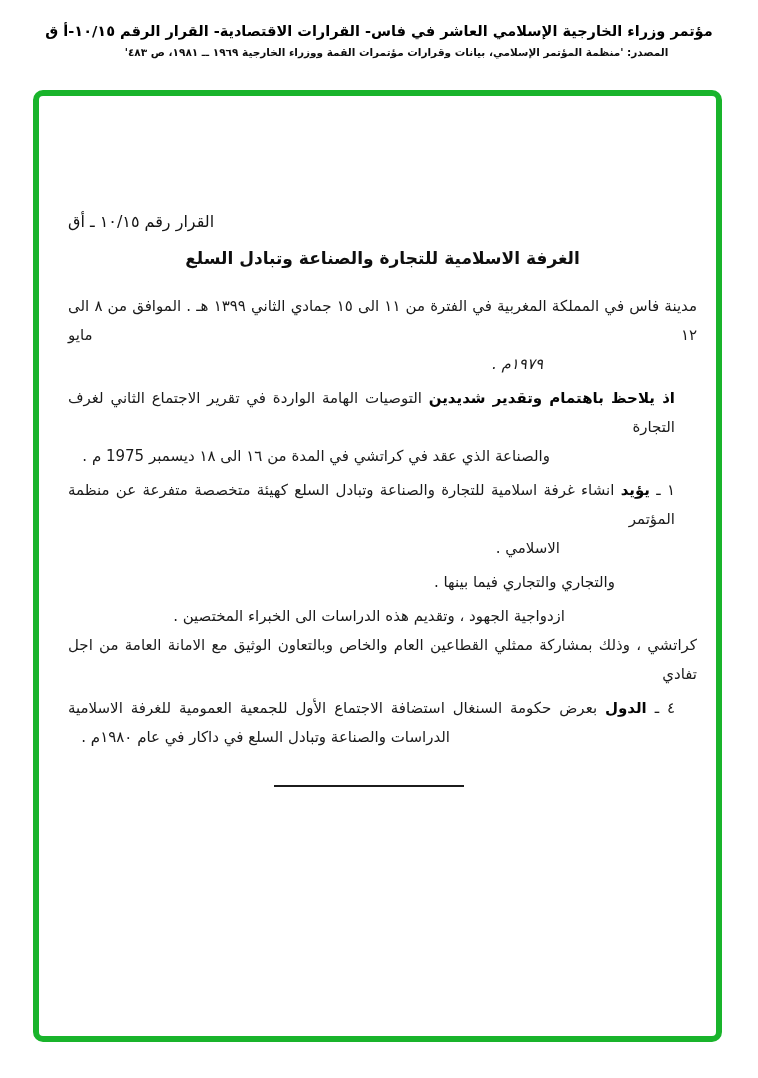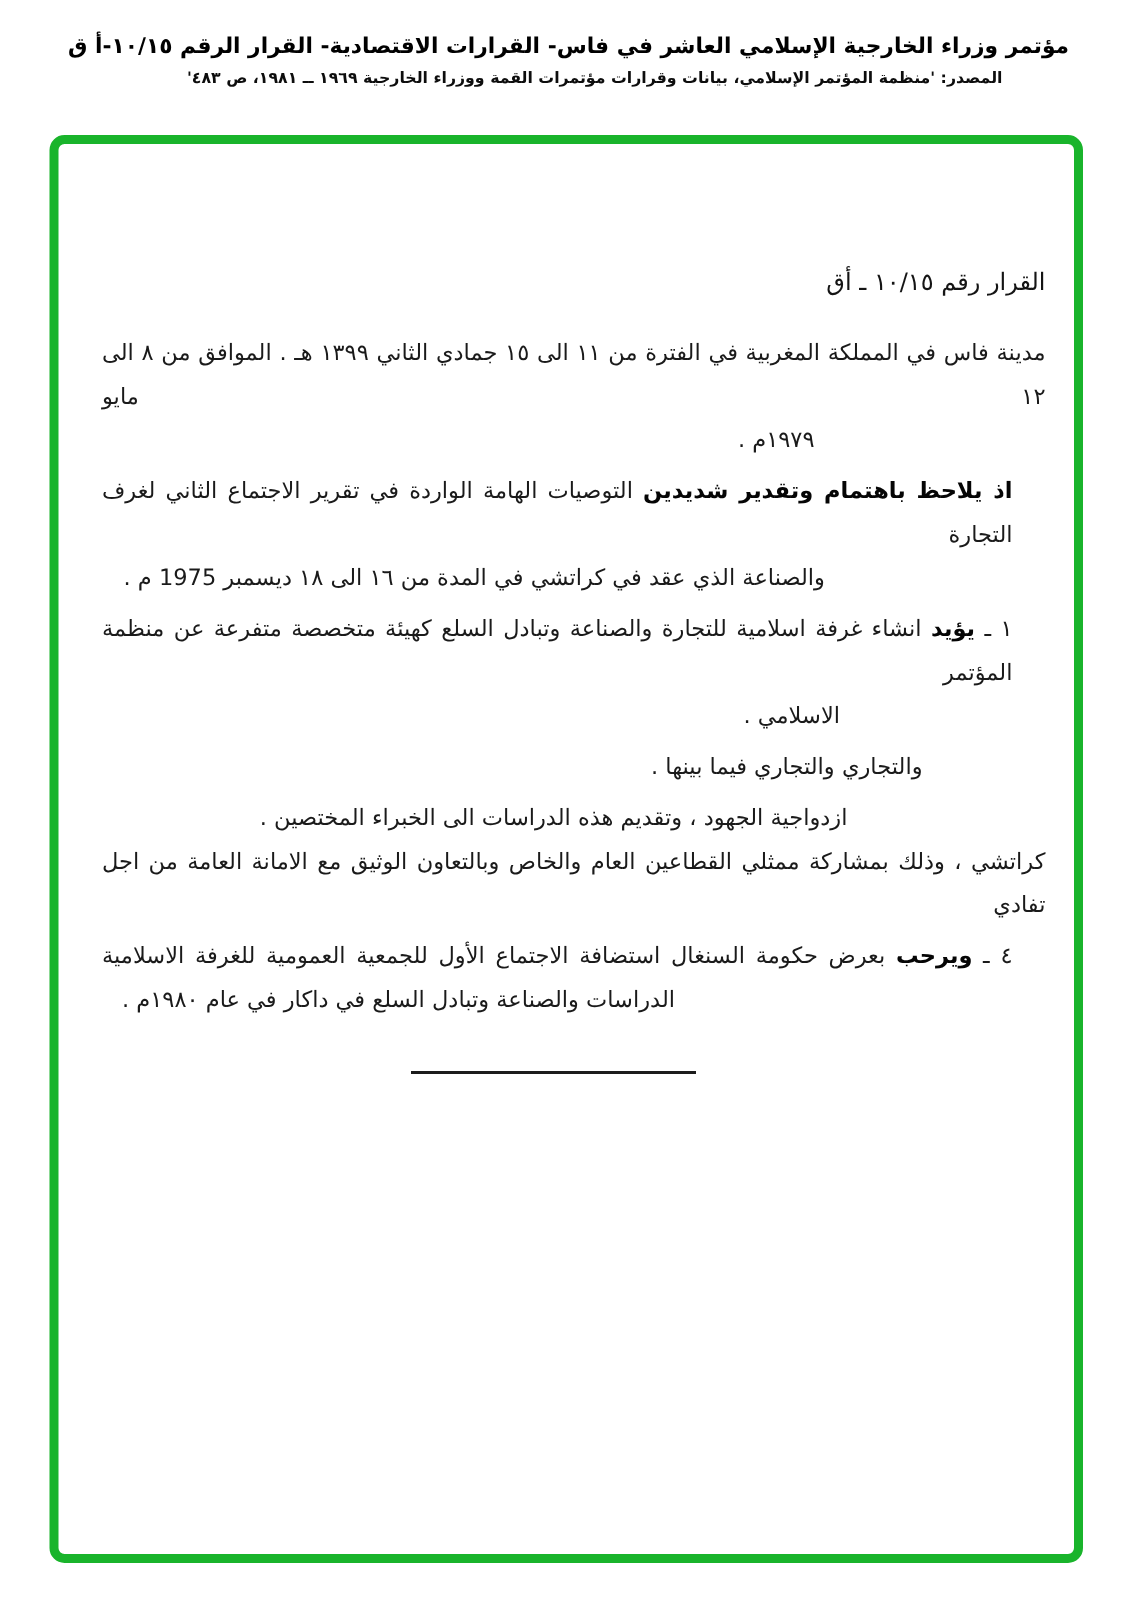--- a/index.html
+++ b/index.html
@@ -33,22 +33,22 @@
     border-radius:10px;
     background:transparent;
   }
   .content{
     position:absolute;
     right:61px;       
     top:96px;
     width:629px;      
   }
   .title1{
-    margin-top:80px;
-    text-align:right;
+    margin-top:114px;
+    text-align:left;
     font-size:16px;line-height:24px;
     color:#141414;
   }
   .title2{
     margin-top:11px;
     text-align:center;
     font-size:17px;line-height:26px;
     font-weight:bold;color:#0f0f0f;
   }
   .body-block{margin-top:21px;}
@@ -71,43 +71,44 @@
 
   <div class="header">
     <div class="h1">مؤتمر وزراء الخارجية الإسلامي العاشر في فاس- القرارات الاقتصادية- القرار الرقم ١٠/١٥-أ ق</div>
     <div class="h2">المصدر: 'منظمة المؤتمر الإسلامي، بيانات وقرارات مؤتمرات القمة ووزراء الخارجية ١٩٦٩ ــ ١٩٨١، ص ٤٨٣'</div>
   </div>
 
   <div class="frame"></div>
 
   <div class="content">
     <div class="title1">القرار رقم ١٠/١٥ ـ أق</div>
+    <div class="title2">الغرفة الاسلامية للتجارة والصناعة وتبادل السلع</div>
 
     <div class="body-block">
         <div class="para">
           <div class="line mid">مدينة فاس في المملكة المغربية في الفترة من ١١ الى ١٥ جمادي الثاني ١٣٩٩ هـ . الموافق من ٨ الى ١٢ مايو</div>
-          <div class="line last" style="padding-right: 154px;">١٩٧٩م .</div>
+          <div class="line last" style="padding-right: 154px; font-style: italic;">١٩٧٩م .</div>
         </div>
         <div class="para">
           <div class="line first"><b>اذ يلاحظ باهتمام وتقدير شديدين</b> التوصيات الهامة الواردة في تقرير الاجتماع الثاني لغرف التجارة</div>
           <div class="line last" style="padding-right: 147px;">والصناعة الذي عقد في كراتشي في المدة من ١٦ الى ١٨ ديسمبر 1975 م .</div>
         </div>
         <div class="para">
           <div class="line first">١ ـ <b>يؤيد</b> انشاء غرفة اسلامية للتجارة والصناعة وتبادل السلع كهيئة متخصصة متفرعة عن منظمة المؤتمر</div>
           <div class="line last" style="padding-right: 137px;">الاسلامي .</div>
         </div>
         <div class="para">
           <div class="line last" style="padding-right: 82px;">والتجاري والتجاري فيما بينها .</div>
         </div>
         <div class="para">
           <div class="line last" style="padding-right: 132px;">ازدواجية الجهود ، وتقديم هذه الدراسات الى الخبراء المختصين .</div>
           <div class="line mid">كراتشي ، وذلك بمشاركة ممثلي القطاعين العام والخاص وبالتعاون الوثيق مع الامانة العامة من اجل تفادي</div>
         </div>
         <div class="para">
-          <div class="line first">٤ ـ <b>ويرحب</b> بعرض حكومة السنغال استضافة الاجتماع الأول للجمعية العمومية للغرفة الاسلامية</div>
+          <div class="line first">٤ ـ <b>الدول</b> بعرض حكومة السنغال استضافة الاجتماع الأول للجمعية العمومية للغرفة الاسلامية</div>
           <div class="line last" style="padding-right: 247px;">الدراسات والصناعة وتبادل السلع في داكار في عام ١٩٨٠م .</div>
         </div>
       </div>
 
     <div class="divider"></div>
   </div>
 
 </div>
 
 </body></html>

